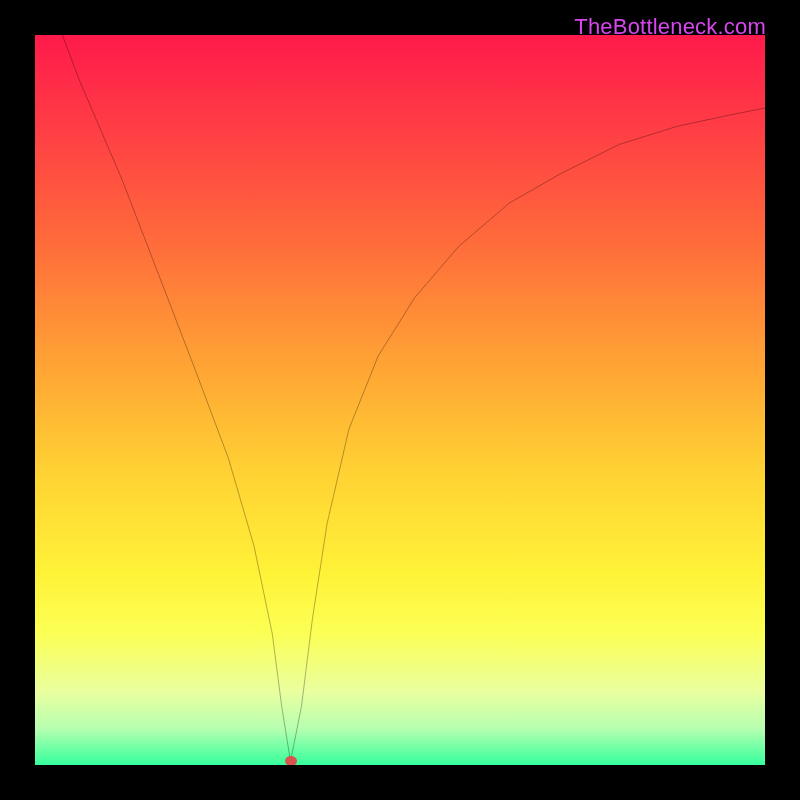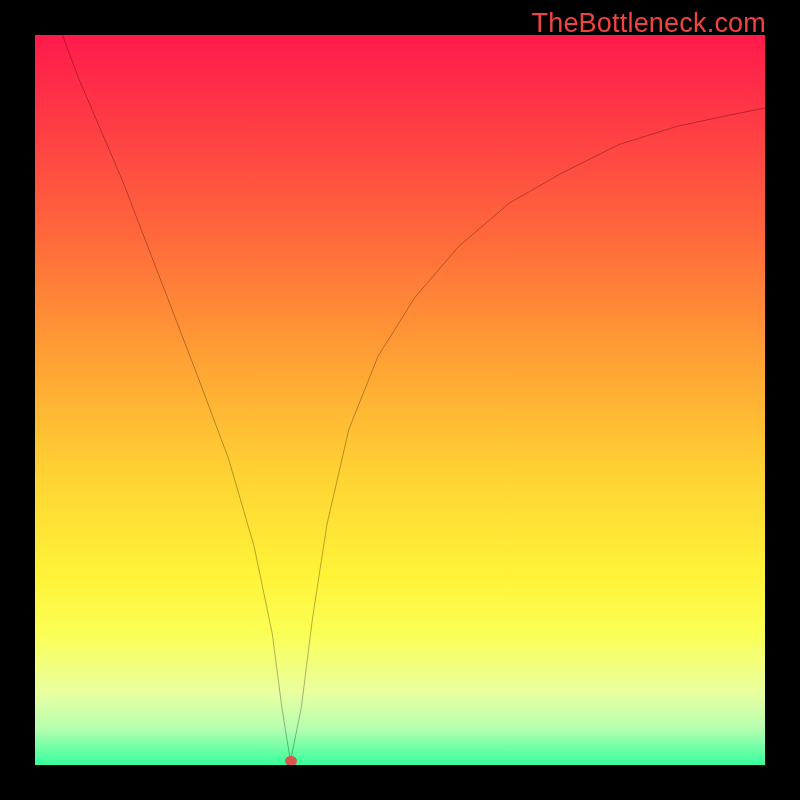--- a/index.html
+++ b/index.html
@@ -27,24 +27,24 @@
   }
   .gradient-bg {
     position: absolute;
     left: 0;
     top: 0;
     width: 100%;
     height: 100%;
   }
   .watermark {
     position: absolute;
-    top: 8px;
+    top: 14px;
     right: 34px;
-    color: #ef4444;
-    font-size: 27px;
+    color: #d946ef;
+    font-size: 22px;
     font-weight: 400;
     letter-spacing: 0.2px;
   }
   svg.curve {
     position: absolute;
     left: 0;
     top: 0;
     width: 100%;
     height: 100%;
   }

